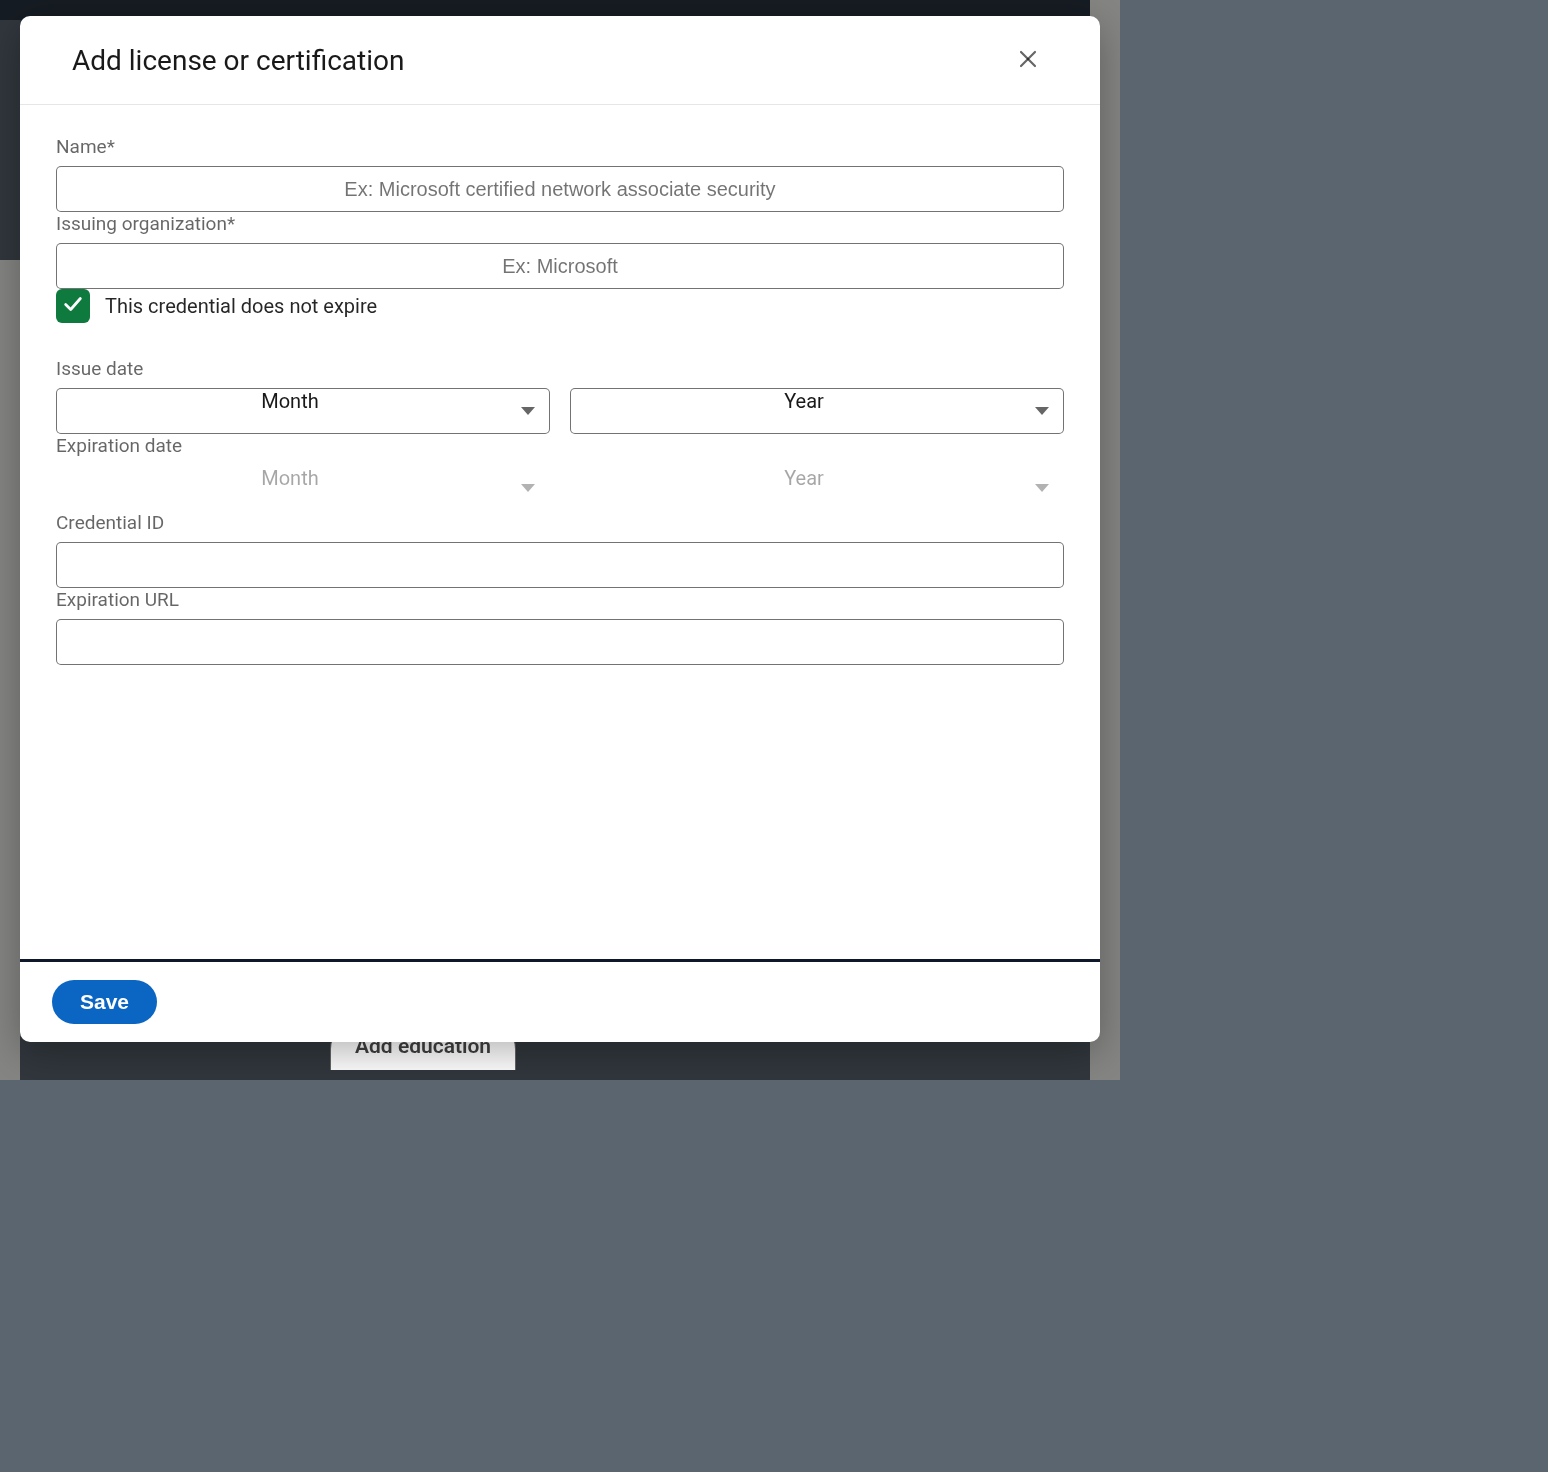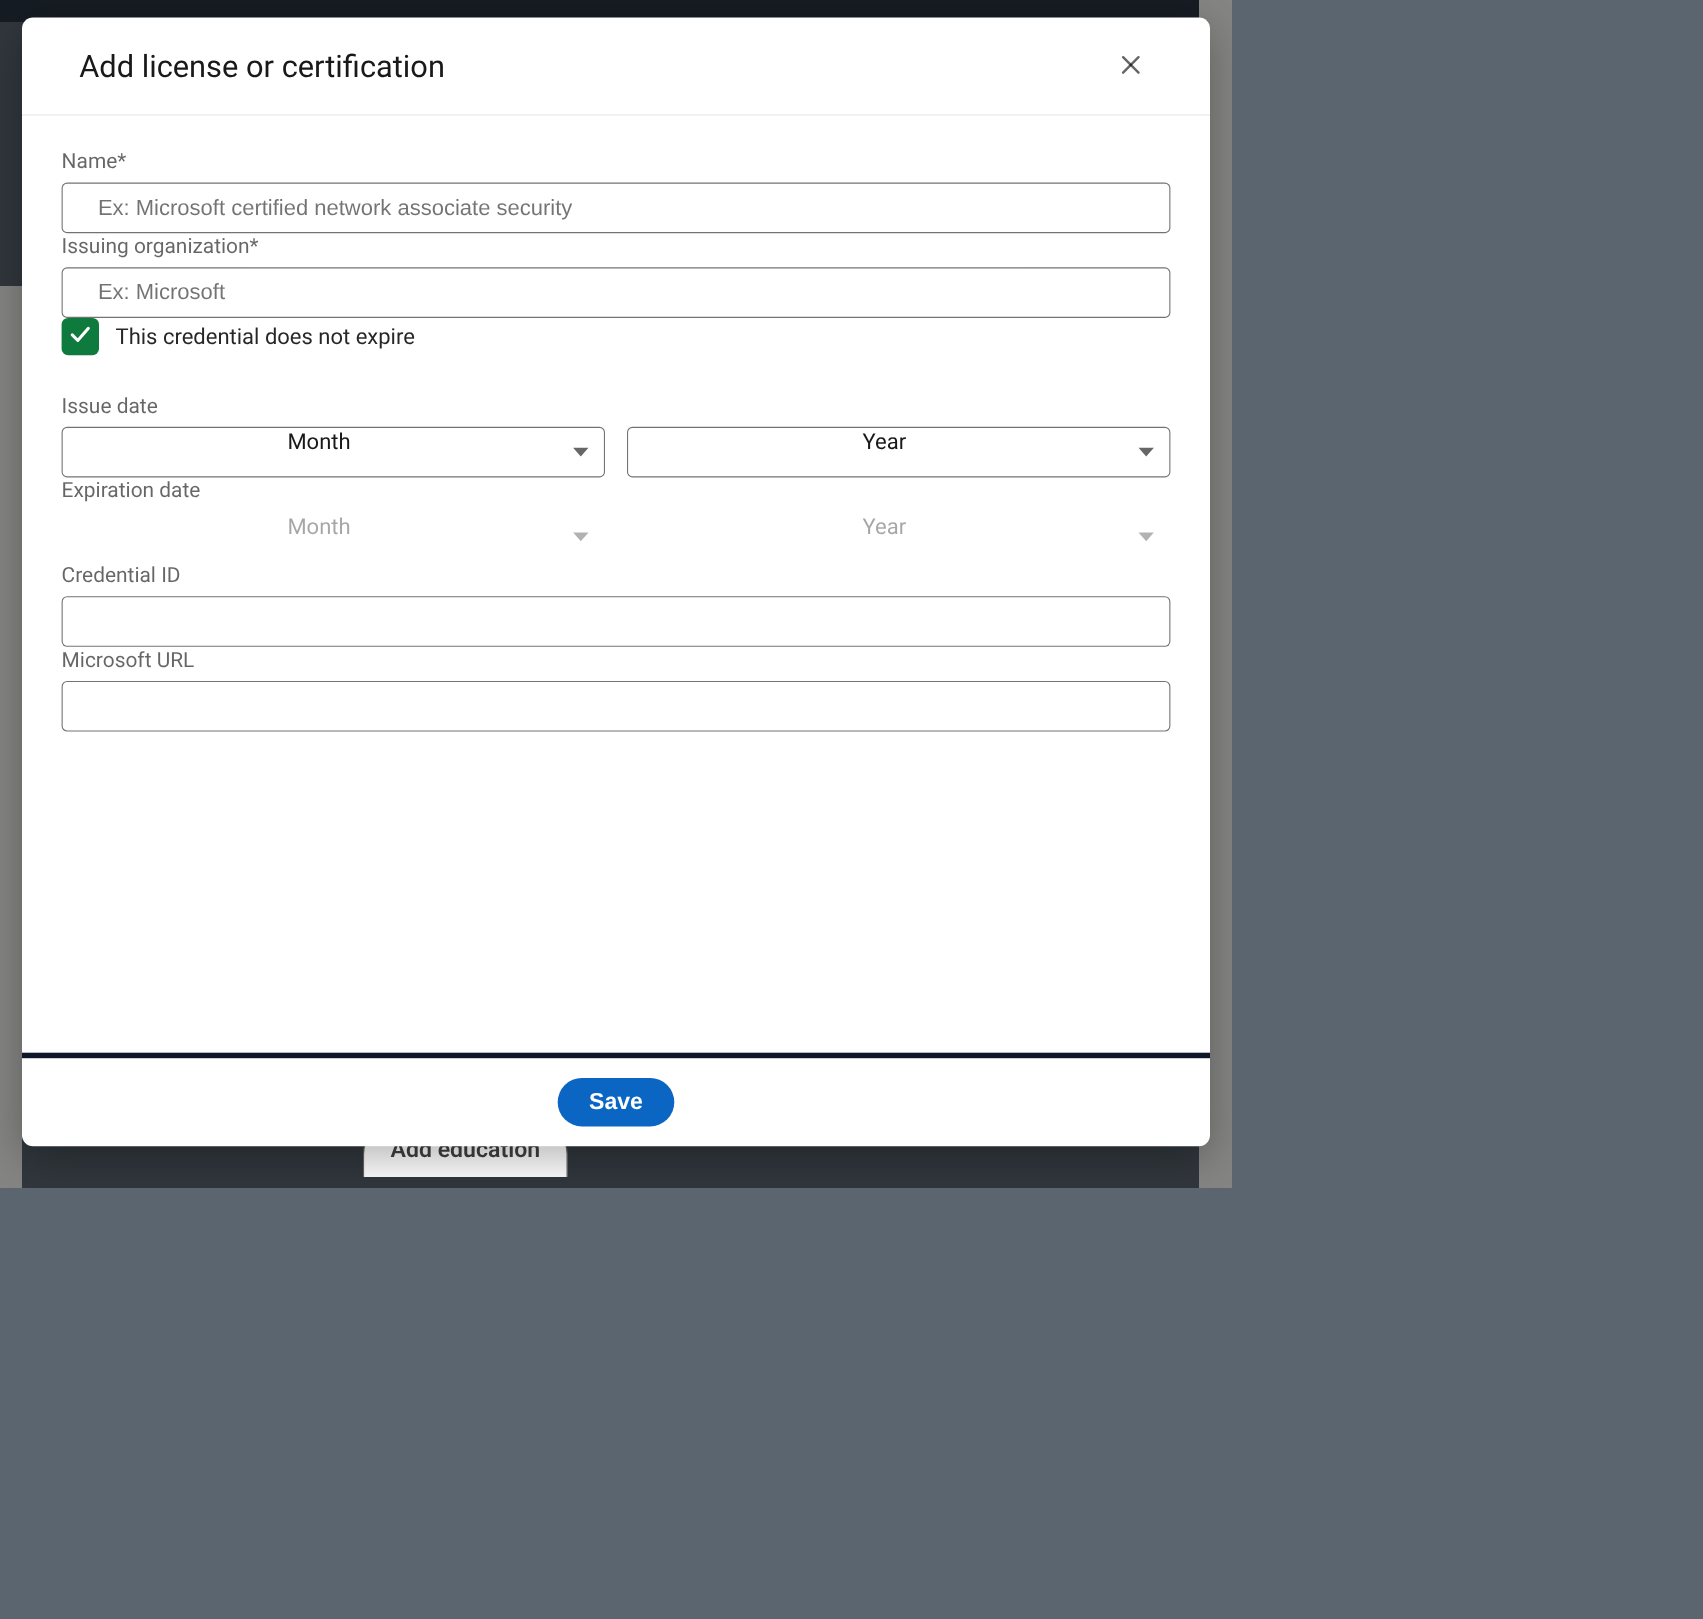--- a/index.html
+++ b/index.html
@@ -72,27 +72,28 @@
     }
     .field-label {
       display: block;
       font-size: 19px;
       color: rgba(0,0,0,0.6);
       margin-bottom: 8px;
     }
     .text-input {
       width: 100%;
       height: 46px;
-      padding: 0 32px;
+      padding: 0 6px;
       font-size: 20px;
       color: rgba(0,0,0,0.9);
       border: 1px solid rgba(0,0,0,0.55);
       border-radius: 5px;
       outline: none;
       background: #fff;
+      text-align: center;
     }
     .text-input::placeholder {
       color: rgba(0,0,0,0.55);
     }
     .checkbox-row {
       display: flex;
       align-items: center;
       gap: 15px;
       margin-bottom: 34px;
     }
@@ -144,24 +145,24 @@
       position: absolute;
       right: 14px;
       top: 50%;
       transform: translateY(-50%);
       pointer-events: none;
       color: rgba(0,0,0,0.6);
     }
     .caret.disabled { color: rgba(0,0,0,0.3); }
     .caret svg { width: 16px; height: 16px; display:block; }
     .modal-footer {
-      border-top: 5px solid #0f172a;
+      border-top: 3px solid #0f172a;
       padding: 18px 32px;
       display: flex;
-      justify-content: center;
+      justify-content: flex-start;
     }
     .save-btn {
       background: #0a66c2;
       color: #fff;
       border: none;
       border-radius: 28px;
       font-size: 21px;
       font-weight: 600;
       padding: 10px 28px;
       cursor: pointer;
@@ -282,21 +283,21 @@
         </div>
       </div>
     </div>
 
     <div class="field-group">
       <label class="field-label">Credential ID</label>
       <input type="text" class="text-input" style="">
     </div>
 
     <div class="field-group" style="margin-bottom:8px">
-      <label class="field-label">Microsoft URL</label>
+      <label class="field-label">Expiration URL</label>
       <input type="text" class="text-input" style="">
     </div>
 
   </div>
 
   <div class="modal-footer">
     <button class="save-btn">Save</button>
   </div>
 </div>
 

